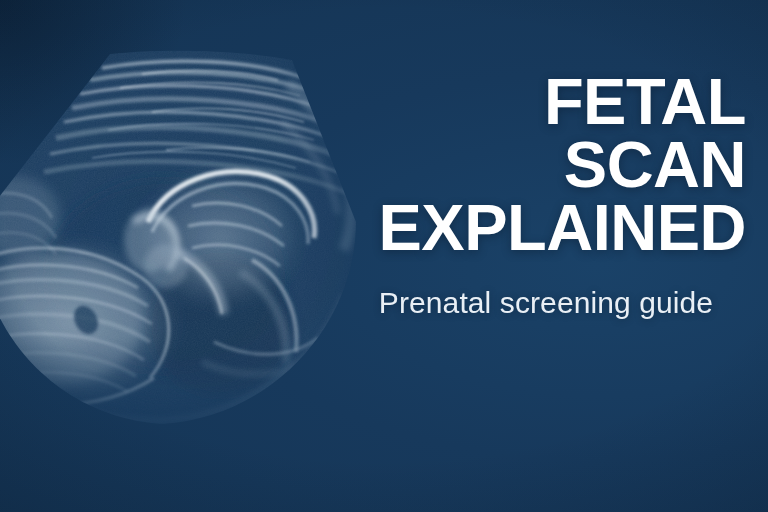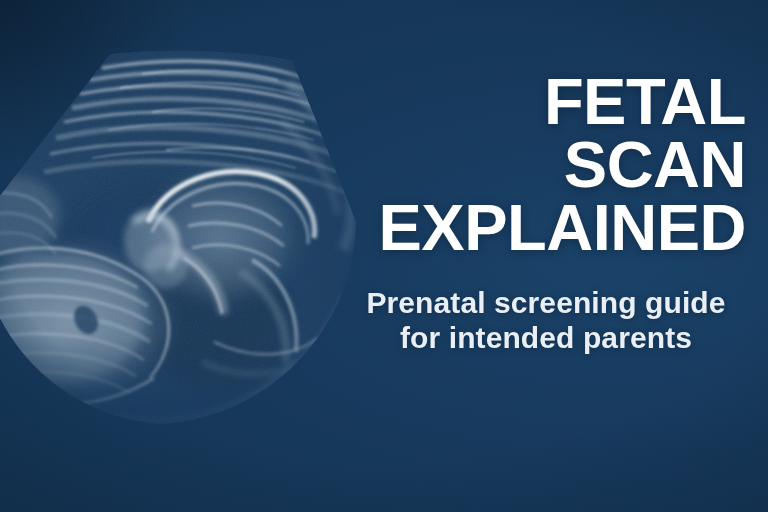--- a/index.html
+++ b/index.html
@@ -67,21 +67,21 @@
     text-align: right;
   }
   .headline .hl-line { display: block; white-space: nowrap; }
 
   .subhead {
     margin: 0;
     padding-top: 26px;
     color: #e9eff5;
     font-size: 30px;
     line-height: 35px;
-    font-weight: bold;
+    font-weight: normal;
     letter-spacing: 0.1px;
     text-shadow: 0 1px 7px rgba(8,24,42,0.4);
   }
   .subhead .sub-line { display: block; white-space: nowrap; }
 </style>
 </head>
 <body>
 
 <div id="poster">
 
@@ -261,17 +261,16 @@
   <div class="bg-vignette"></div>
 
   <div class="text-block">
     <h1 class="headline">
       <span class="hl-line">FETAL</span>
       <span class="hl-line">SCAN</span>
       <span class="hl-line">EXPLAINED</span>
     </h1>
     <p class="subhead">
       <span class="sub-line">Prenatal screening guide</span>
-      <span class="sub-line">for intended parents</span>
     </p>
   </div>
 
 </div>
 
 </body></html>

